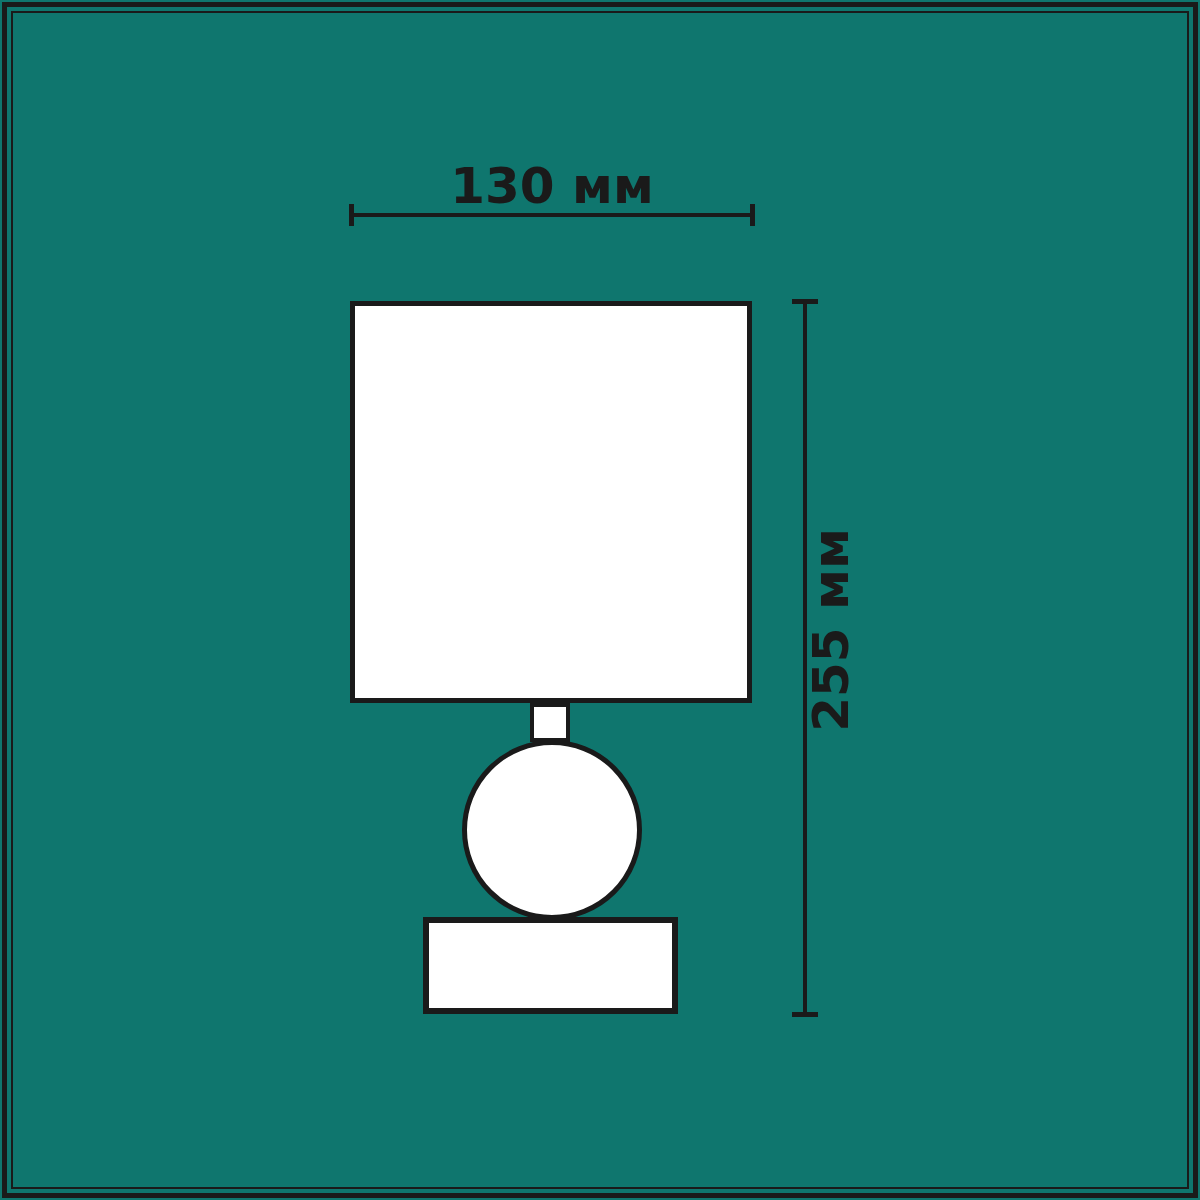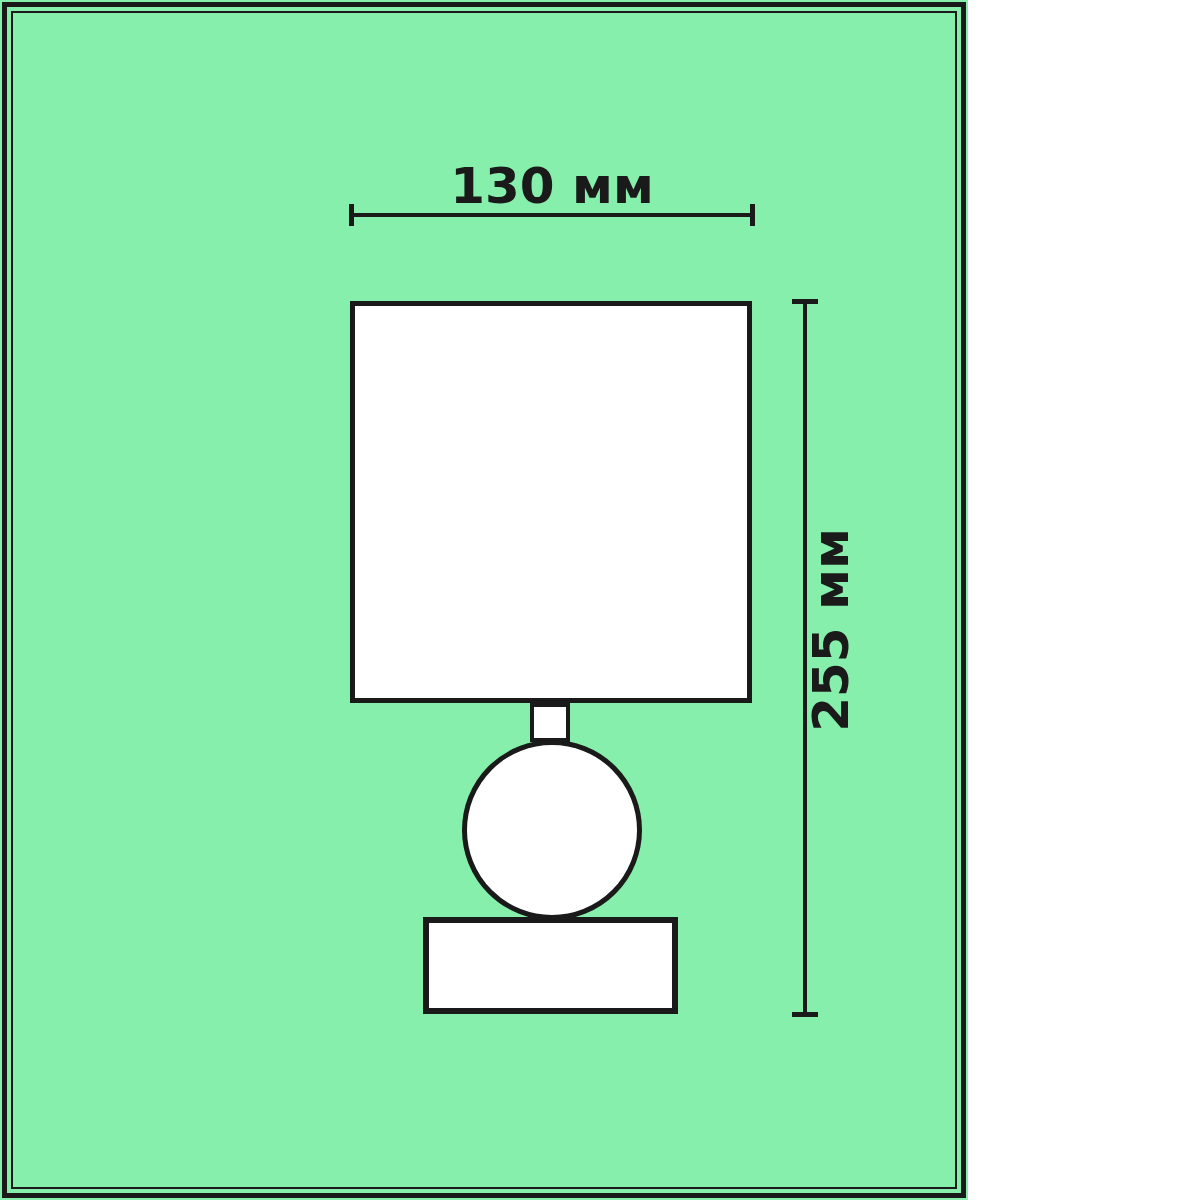--- a/index.html
+++ b/index.html
@@ -3,23 +3,23 @@
 <meta charset="utf-8">
 <style>
   html, body {
     margin: 0;
     padding: 0;
     background: #ffffff;
     font-family: "DejaVu Sans", "Liberation Sans", sans-serif;
   }
   .stage {
     position: relative;
-    width: 968px;
+    width: 1200px;
     height: 1200px;
-    background: #86efac;
+    background: #0f766e;
     overflow: hidden;
   }
   
   .frame-outer {
     position: absolute;
     left: 2px; top: 2px; right: 2px; bottom: 2px;
     border: 5px solid #1a1a1a;
   }
   .frame-inner {
     position: absolute;

